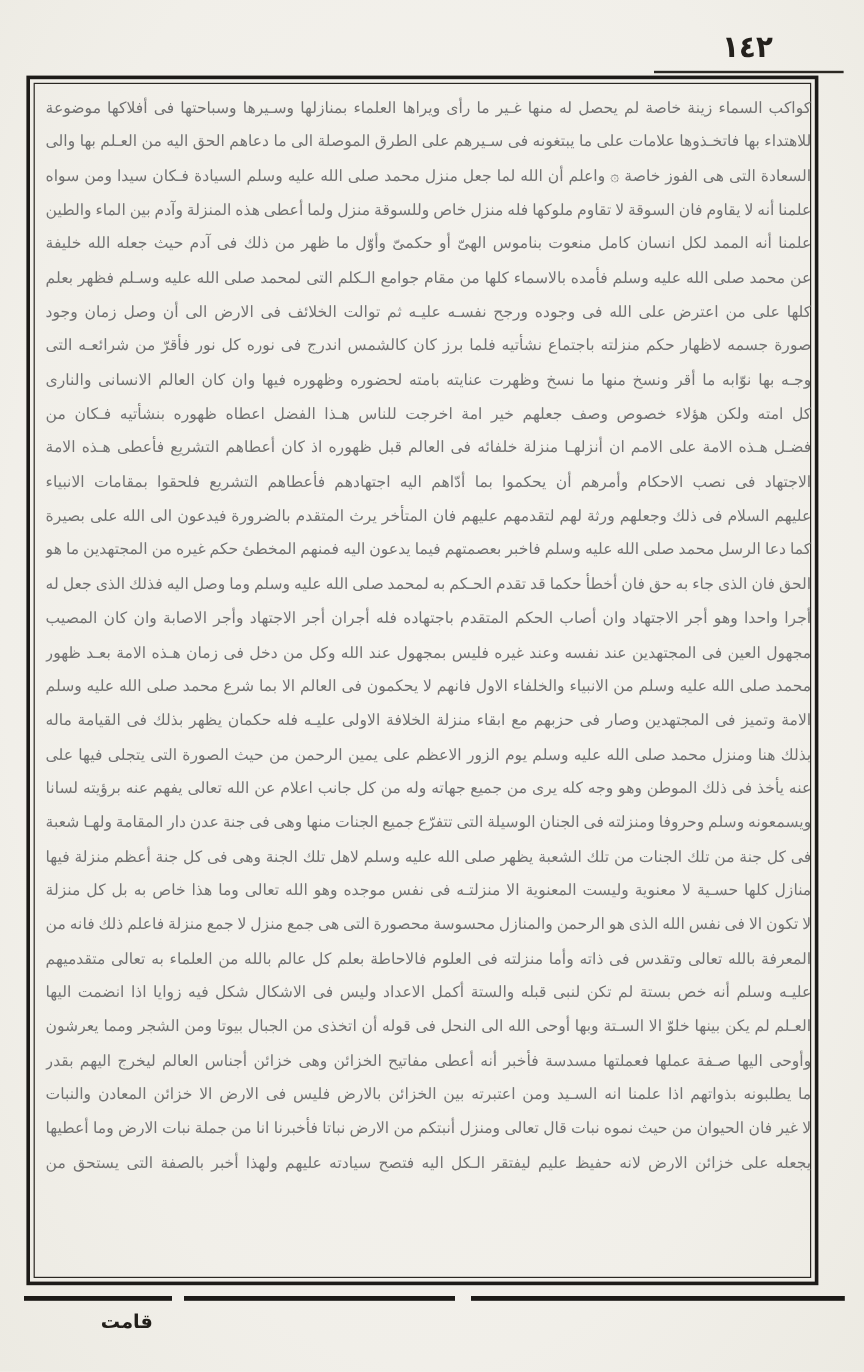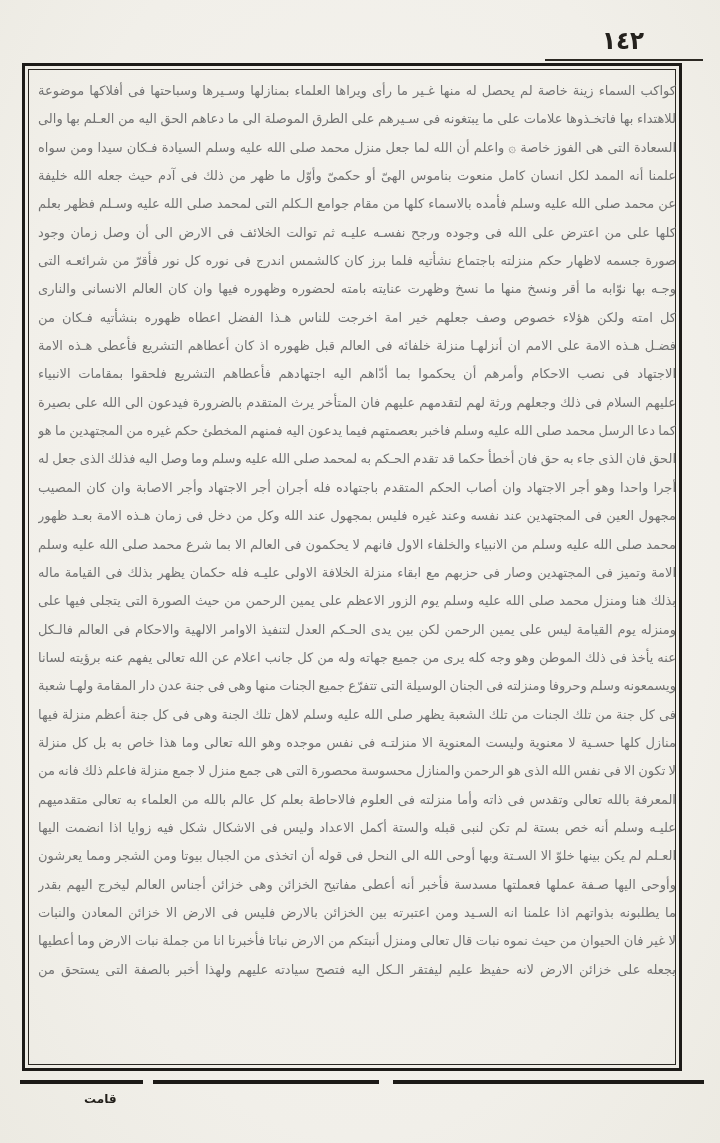--- a/index.html
+++ b/index.html
@@ -64,57 +64,57 @@
     background: linear-gradient(90deg,
       #1c1a17 0%, #1c1a17 18%,
       transparent 18%, transparent 19.5%,
       #1c1a17 19.5%, #1c1a17 52.5%,
       transparent 52.5%, transparent 54.5%,
       #1c1a17 54.5%, #1c1a17 100%);
   }
   .catchword {
     position: absolute;
     left: 84px; top: 1092px;
-    font-size: 12px;
+    font-size: 16px;
     font-weight: bold;
     color: #221f1a;
     direction: rtl;
   }
 </style>
 </head>
 <body>
 
 <div class="page-number">١٤٢</div>
 <div class="page-number-rule"></div>
 
 <div class="frame-outer">
   <div class="frame-inner"></div>
 </div>
 
 <div class="textblock">
     <div class="line">كواكب السماء زينة خاصة لم يحصل له منها غـير ما رأى ويراها العلماء بمنازلها وسـيرها وسباحتها فى أفلاكها موضوعة</div>
     <div class="line">للاهتداء بها فاتخـذوها علامات على ما يبتغونه فى سـيرهم على الطرق الموصلة الى ما دعاهم الحق اليه من العـلم بها والى</div>
     <div class="line">السعادة التى هى الفوز خاصة ۞ واعلم أن الله لما جعل منزل محمد صلى الله عليه وسلم السيادة فـكان سيدا ومن سواه سوقة</div>
+    <div class="line">علمنا أنه لا يقاوم فان السوقة لا تقاوم ملوكها فله منزل خاص وللسوقة منزل ولما أعطى هذه المنزلة وآدم بين الماء والطين</div>
     <div class="line">علمنا أنه الممد لكل انسان كامل منعوت بناموس الهىّ أو حكمىّ وأوّل ما ظهر من ذلك فى آدم حيث جعله الله خليفة</div>
     <div class="line">عن محمد صلى الله عليه وسلم فأمده بالاسماء كلها من مقام جوامع الـكلم التى لمحمد صلى الله عليه وسـلم فظهر بعلم الاسماء</div>
     <div class="line">كلها على من اعترض على الله فى وجوده ورجح نفسـه عليـه ثم توالت الخلائف فى الارض الى أن وصل زمان وجود</div>
     <div class="line">صورة جسمه لاظهار حكم منزلته باجتماع نشأتيه فلما برز كان كالشمس اندرج فى نوره كل نور فأقرّ من شرائعـه التى</div>
     <div class="line">وجـه بها نوّابه ما أقر ونسخ منها ما نسخ وظهرت عنايته بامته لحضوره وظهوره فيها وان كان العالم الانسانى والنارى</div>
     <div class="line">كل امته ولكن هؤلاء خصوص وصف جعلهم خير امة اخرجت للناس هـذا الفضل اعطاه ظهوره بنشأتيه فـكان من</div>
     <div class="line">فضـل هـذه الامة على الامم ان أنزلهـا منزلة خلفائه فى العالم قبل ظهوره اذ كان أعطاهم التشريع فأعطى هـذه الامة</div>
     <div class="line">الاجتهاد فى نصب الاحكام وأمرهم أن يحكموا بما أدّاهم اليه اجتهادهم فأعطاهم التشريع فلحقوا بمقامات الانبياء</div>
     <div class="line">عليهم السلام فى ذلك وجعلهم ورثة لهم لتقدمهم عليهم فان المتأخر يرث المتقدم بالضرورة فيدعون الى الله على بصيرة</div>
     <div class="line">كما دعا الرسل محمد صلى الله عليه وسلم فاخبر بعصمتهم فيما يدعون اليه فمنهم المخطئ حكم غيره من المجتهدين ما هو مخطئ عن</div>
     <div class="line">الحق فان الذى جاء به حق فان أخطأ حكما قد تقدم الحـكم به لمحمد صلى الله عليه وسلم وما وصل اليه فذلك الذى جعل له</div>
     <div class="line">أجرا واحدا وهو أجر الاجتهاد وان أصاب الحكم المتقدم باجتهاده فله أجران أجر الاجتهاد وأجر الاصابة وان كان المصيب</div>
     <div class="line">مجهول العين فى المجتهدين عند نفسه وعند غيره فليس بمجهول عند الله وكل من دخل فى زمان هـذه الامة بعـد ظهور</div>
     <div class="line">محمد صلى الله عليه وسلم من الانبياء والخلفاء الاول فانهم لا يحكمون فى العالم الا بما شرع محمد صلى الله عليه وسلم فى هـذه</div>
     <div class="line">الامة وتميز فى المجتهدين وصار فى حزبهم مع ابقاء منزلة الخلافة الاولى عليـه فله حكمان يظهر بذلك فى القيامة ماله ظهور</div>
     <div class="line">بذلك هنا ومنزل محمد صلى الله عليه وسلم يوم الزور الاعظم على يمين الرحمن من حيث الصورة التى يتجلى فيها على عرشه</div>
-    <div class="line">ومنزله يوم القيامة ليس على يمين الرحمن لكن بين يدى الحـكم العدل لتنفيذ الاوامر الالهية والاحكام فى العالم فالـكل</div>
     <div class="line">عنه يأخذ فى ذلك الموطن وهو وجه كله يرى من جميع جهاته وله من كل جانب اعلام عن الله تعالى يفهم عنه برؤيته لسانا</div>
     <div class="line">ويسمعونه وسلم وحروفا ومنزلته فى الجنان الوسيلة التى تتفرّع جميع الجنات منها وهى فى جنة عدن دار المقامة ولهـا شعبة</div>
     <div class="line">فى كل جنة من تلك الجنات من تلك الشعبة يظهر صلى الله عليه وسلم لاهل تلك الجنة وهى فى كل جنة أعظم منزلة فيها وهذه</div>
     <div class="line">منازل كلها حسـية لا معنوية وليست المعنوية الا منزلتـه فى نفس موجده وهو الله تعالى وما هذا خاص به بل كل منزلة</div>
     <div class="line">لا تكون الا فى نفس الله الذى هو الرحمن والمنازل محسوسة محصورة التى هى جمع منزل لا جمع منزلة فاعلم ذلك فانه من لباب</div>
     <div class="line">المعرفة بالله تعالى وتقدس فى ذاته وأما منزلته فى العلوم فالاحاطة بعلم كل عالم بالله من العلماء به تعالى متقدميهم ومتأخريهم</div>
     <div class="line">عليـه وسلم أنه خص بستة لم تكن لنبى قبله والستة أكمل الاعداد وليس فى الاشكال شكل فيه زوايا اذا انضمت اليها</div>
     <div class="line">العـلم لم يكن بينها خلوّ الا السـتة وبها أوحى الله الى النحل فى قوله أن اتخذى من الجبال بيوتا ومن الشجر ومما يعرشون</div>
     <div class="line">وأوحى اليها صـفة عملها فعملتها مسدسة فأخبر أنه أعطى مفاتيح الخزائن وهى خزائن أجناس العالم ليخرج اليهم بقدر</div>
     <div class="line">ما يطلبونه بذواتهم اذا علمنا انه السـيد ومن اعتبرته بين الخزائن بالارض فليس فى الارض الا خزائن المعادن والنبات</div>

